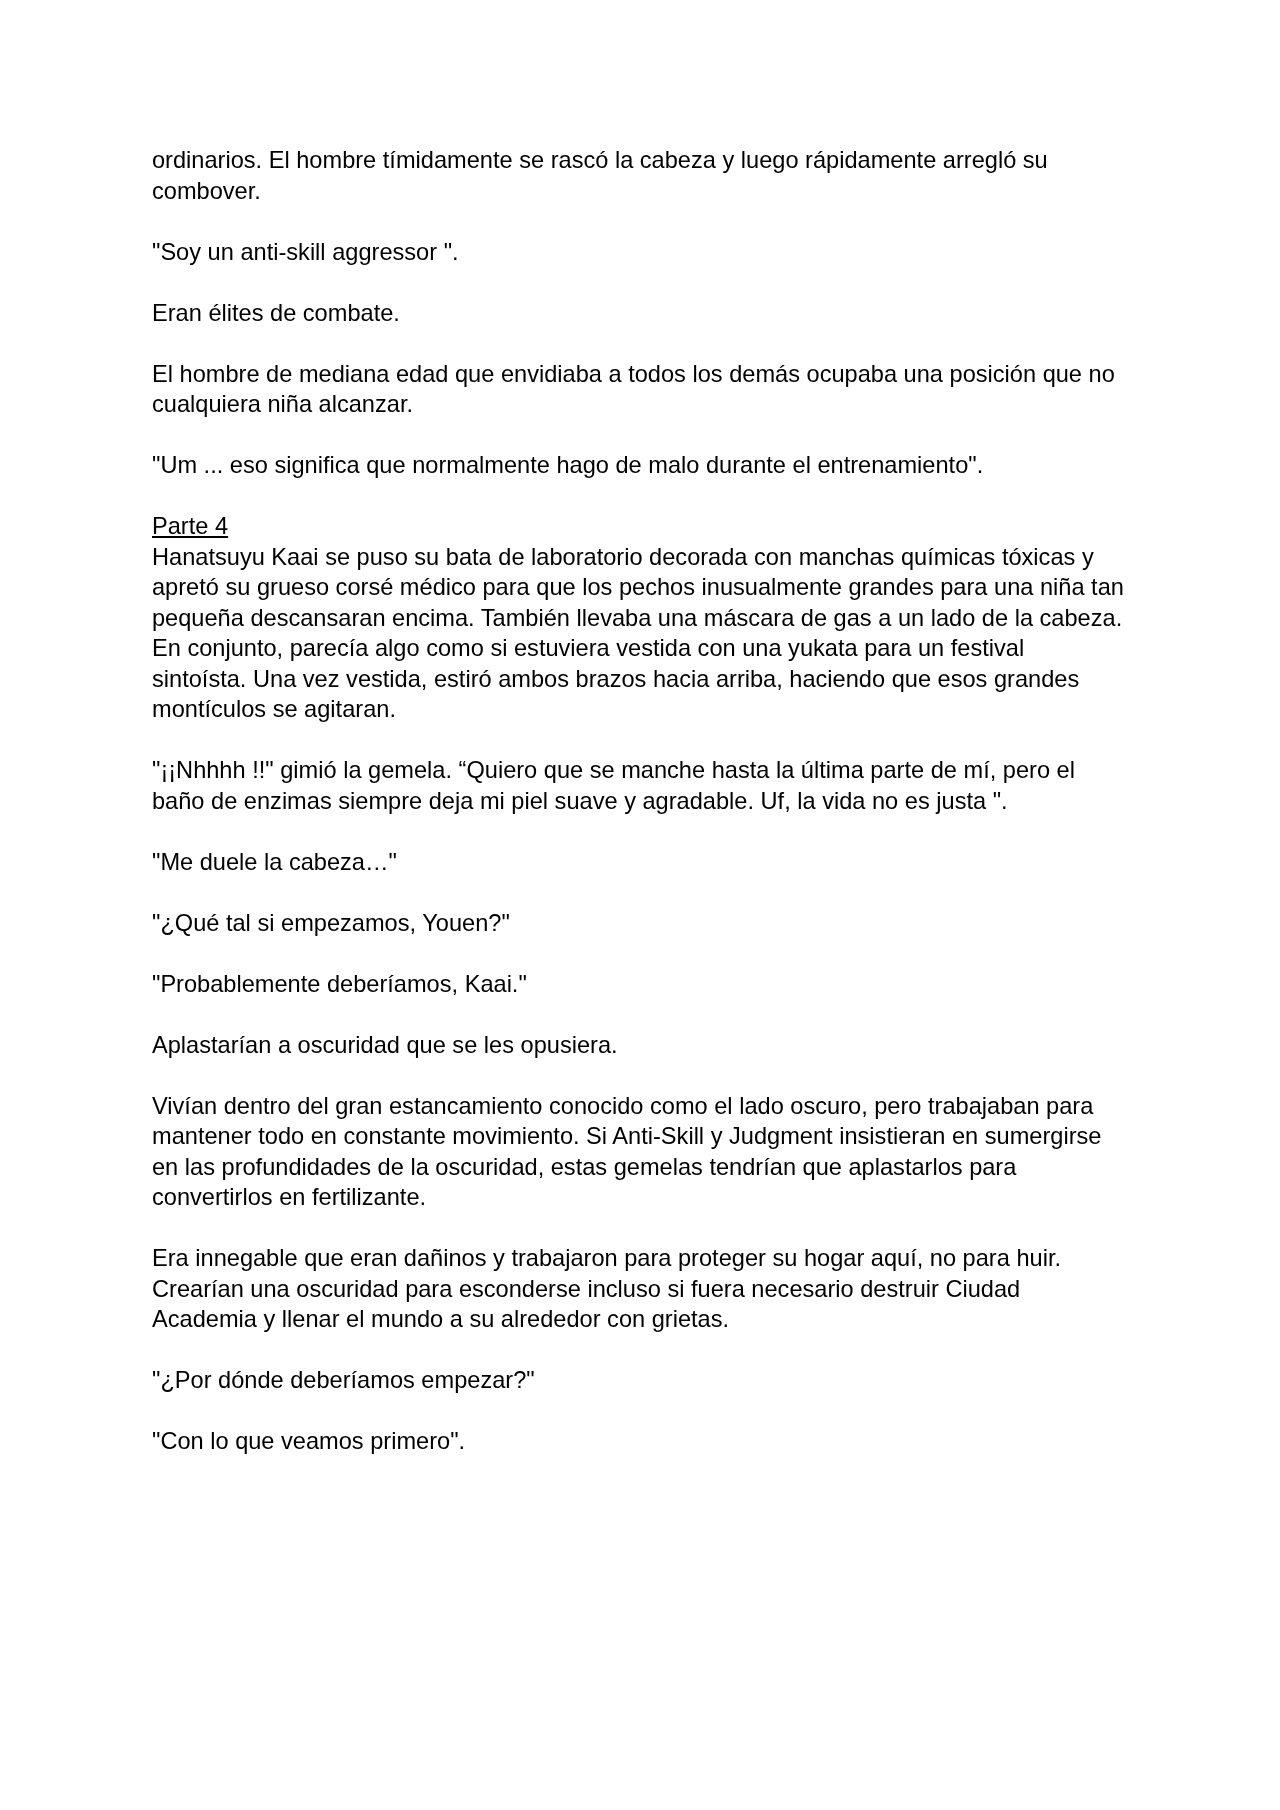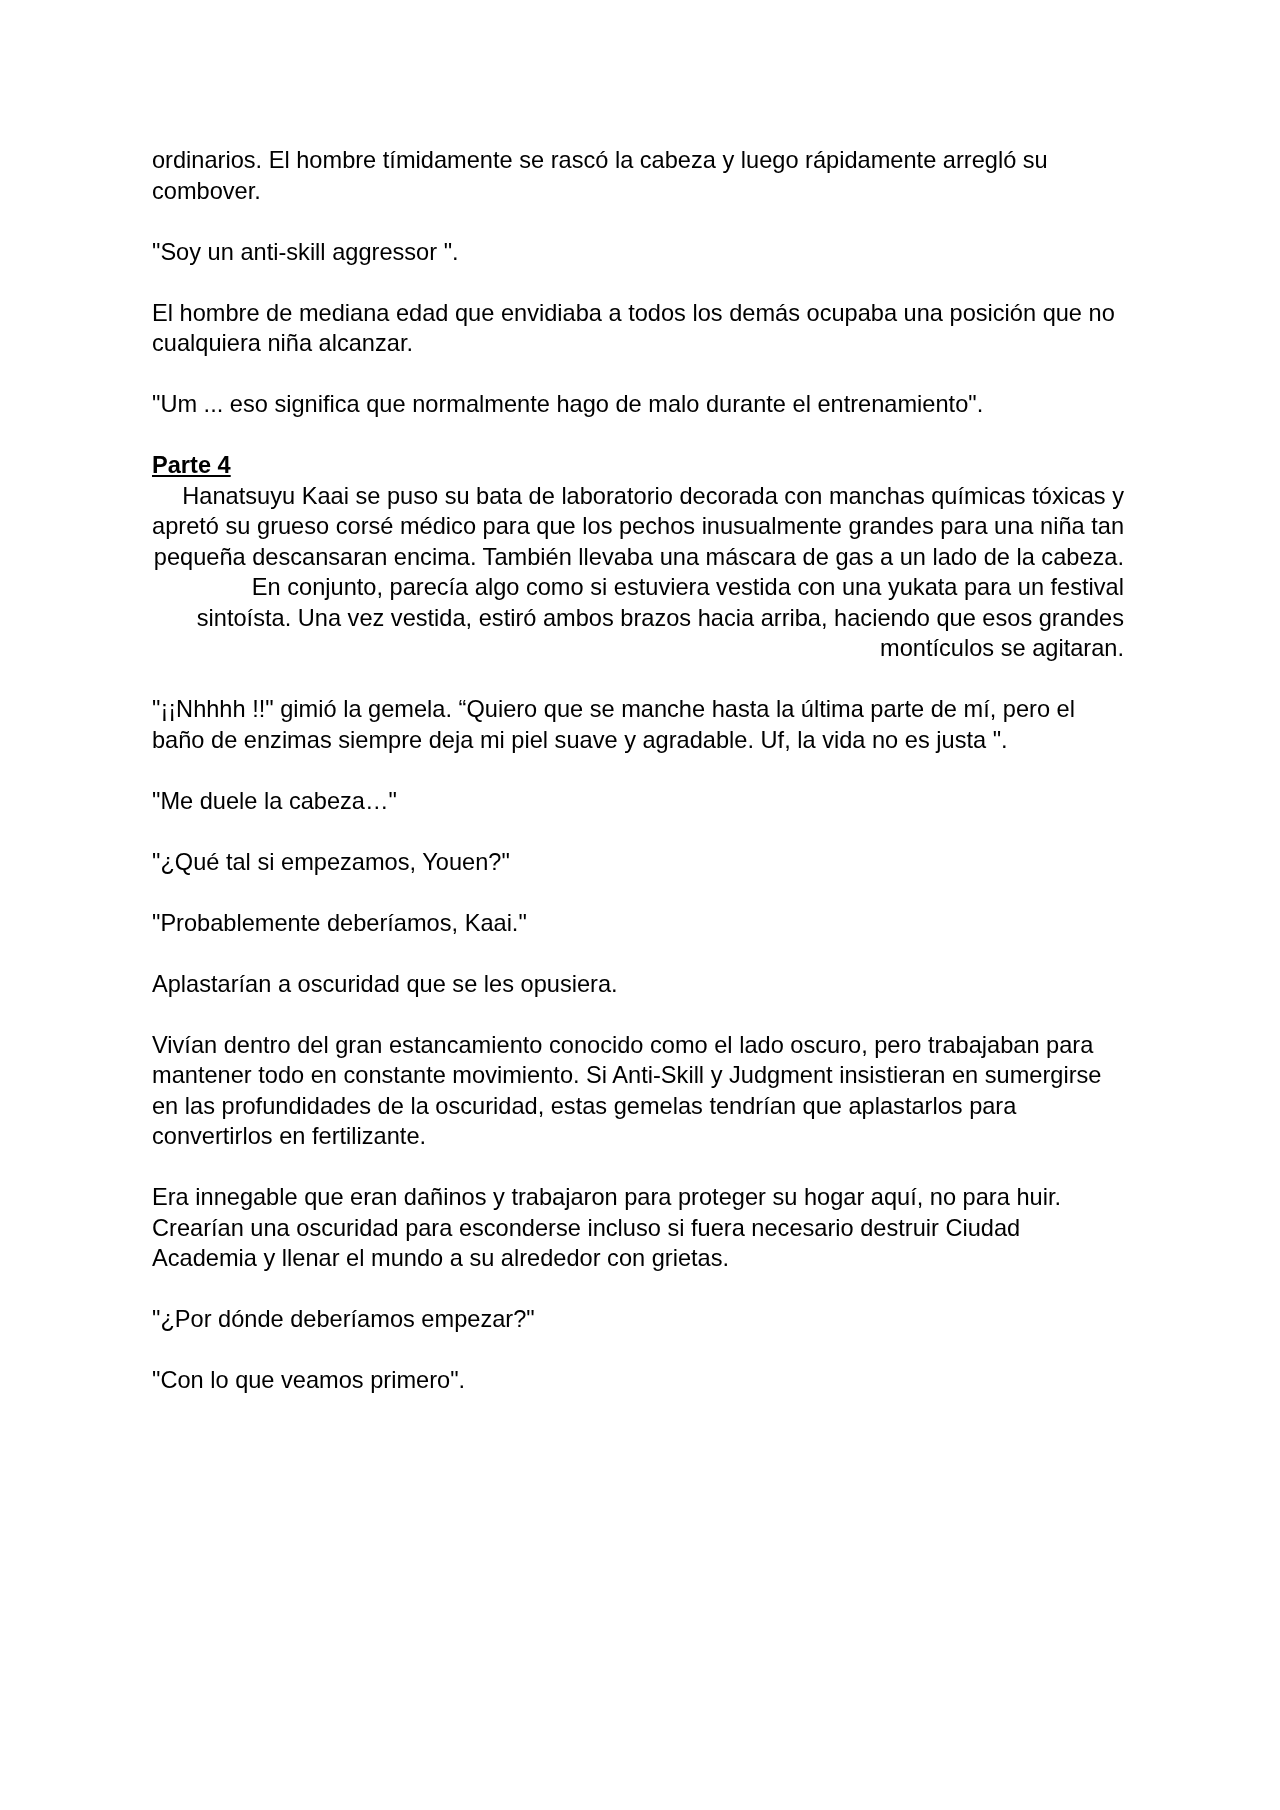--- a/index.html
+++ b/index.html
@@ -30,35 +30,35 @@
     line-height: 30.5px;
     font-weight: normal;
     margin: 30.5px 0 0 0;
     padding: 0;
     white-space: normal;
   }
   .doc > :first-child {
     margin-top: 0;
   }
   .doc h2 {
-    font-weight: bold;
+    font-weight: normal;
     text-decoration: underline;
   }
   .doc .no-gap {
     margin-top: 0;
-    text-align: right;
   }
 </style>
 </head>
 <body>
 
 <div class="page">
   <div class="doc">
     <p>ordinarios. El hombre tímidamente se rascó la cabeza y luego rápidamente arregló su combover.</p>
     <p>"Soy un anti-skill aggressor ".</p>
+    <p>Eran élites de combate.</p>
     <p>El hombre de mediana edad que envidiaba a todos los demás ocupaba una posición que no cualquiera niña alcanzar.</p>
     <p>"Um ... eso significa que normalmente hago de malo durante el entrenamiento".</p>
     <h2>Parte 4</h2>
     <p class="no-gap">Hanatsuyu Kaai se puso su bata de laboratorio decorada con manchas químicas tóxicas y apretó su grueso corsé médico para que los pechos inusualmente grandes para una niña tan pequeña descansaran encima. También llevaba una máscara de gas a un lado de la cabeza. En conjunto, parecía algo como si estuviera vestida con una yukata para un festival sintoísta. Una vez vestida, estiró ambos brazos hacia arriba, haciendo que esos grandes montículos se agitaran.</p>
     <p>"¡¡Nhhhh !!" gimió la gemela. “Quiero que se manche hasta la última parte de mí, pero el baño de enzimas siempre deja mi piel suave y agradable. Uf, la vida no es justa ".</p>
     <p>"Me duele la cabeza…"</p>
     <p>"¿Qué tal si empezamos, Youen?"</p>
     <p>"Probablemente deberíamos, Kaai."</p>
     <p>Aplastarían a oscuridad que se les opusiera.</p>
     <p>Vivían dentro del gran estancamiento conocido como el lado oscuro, pero trabajaban para mantener todo en constante movimiento. Si Anti-Skill y Judgment insistieran en sumergirse en las profundidades de la oscuridad, estas gemelas tendrían que aplastarlos para convertirlos en fertilizante.</p>

